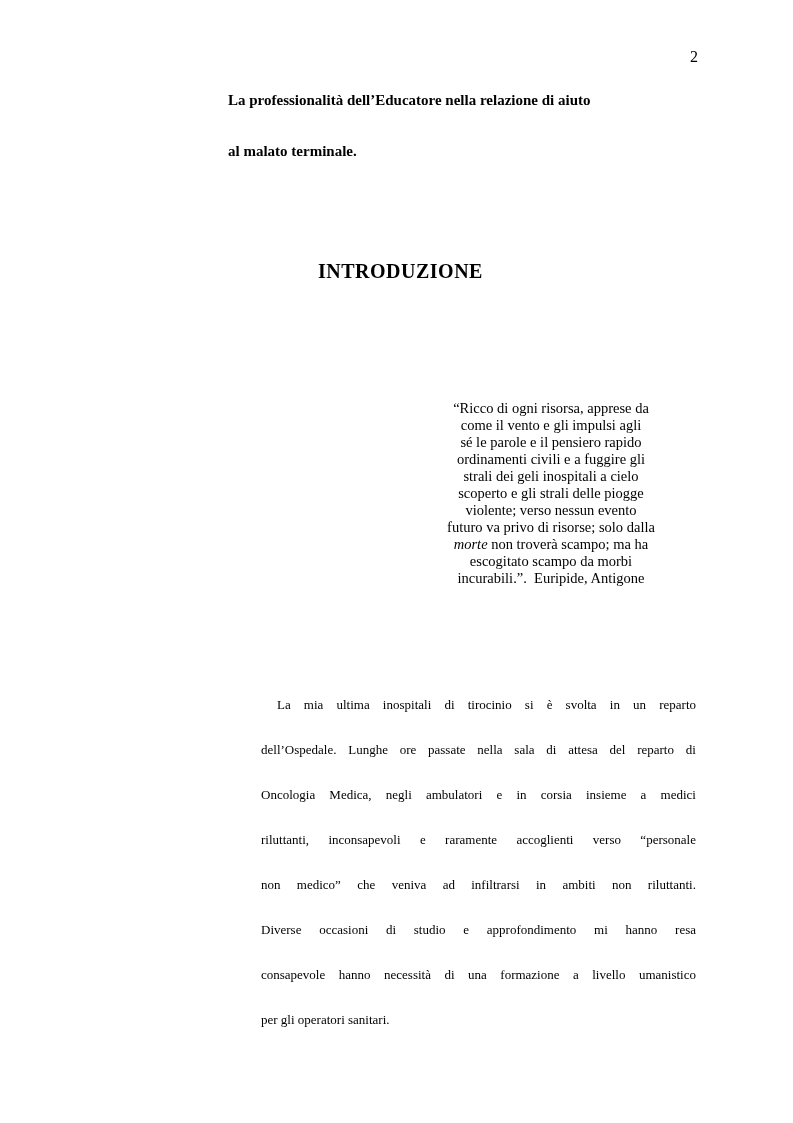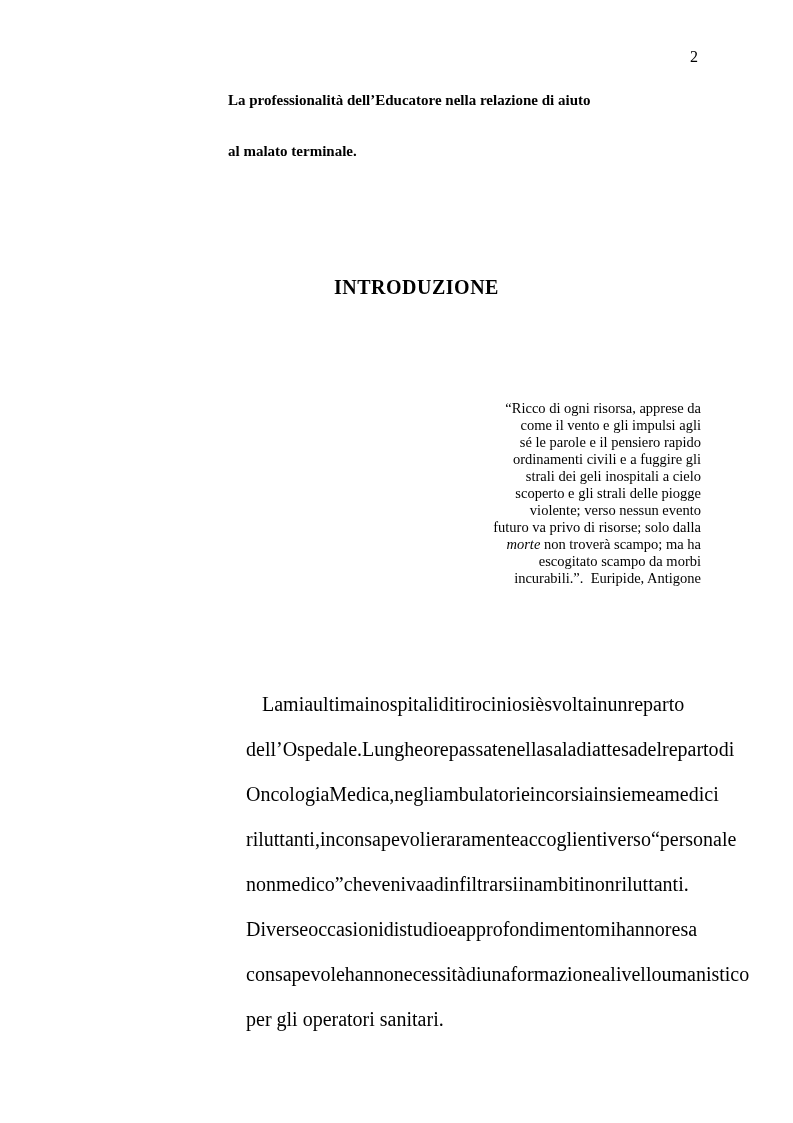--- a/index.html
+++ b/index.html
@@ -33,47 +33,48 @@
     white-space: nowrap;
   }
   .doc-title .line {
     line-height: 1.18;
     margin-bottom: 33px;
   }
   .chapter-heading {
     position: absolute;
     left: 318px;
     top: 259px;
-    margin: 16px;
+    margin: 0;
     font-size: 20px;
     font-weight: bold;
     line-height: 1.2;
     letter-spacing: 0.5px;
     white-space: nowrap;
   }
   .quote {
     position: absolute;
     top: 400px;
     right: 92px;
     width: 300px;
     font-size: 14.5px;
     text-align: right;
   }
   .quote .line {
     line-height: 17px;
     white-space: nowrap;
+    text-align: center;
   }
   .quote .it { font-style: italic; }
   .quote .bd { font-weight: normal; }
   .body-par {
     position: absolute;
-    left: 246px;
+    left: 261px;
     top: 682px;
     width: 435px;
-    font-size: 20px;
+    font-size: 13px;
   }
   .body-par .line {
     display: flex;
     justify-content: space-between;
     align-items: center;
     height: 45px;
     white-space: nowrap;
   }
   .body-par .line.indent {
     padding-left: 16px;

